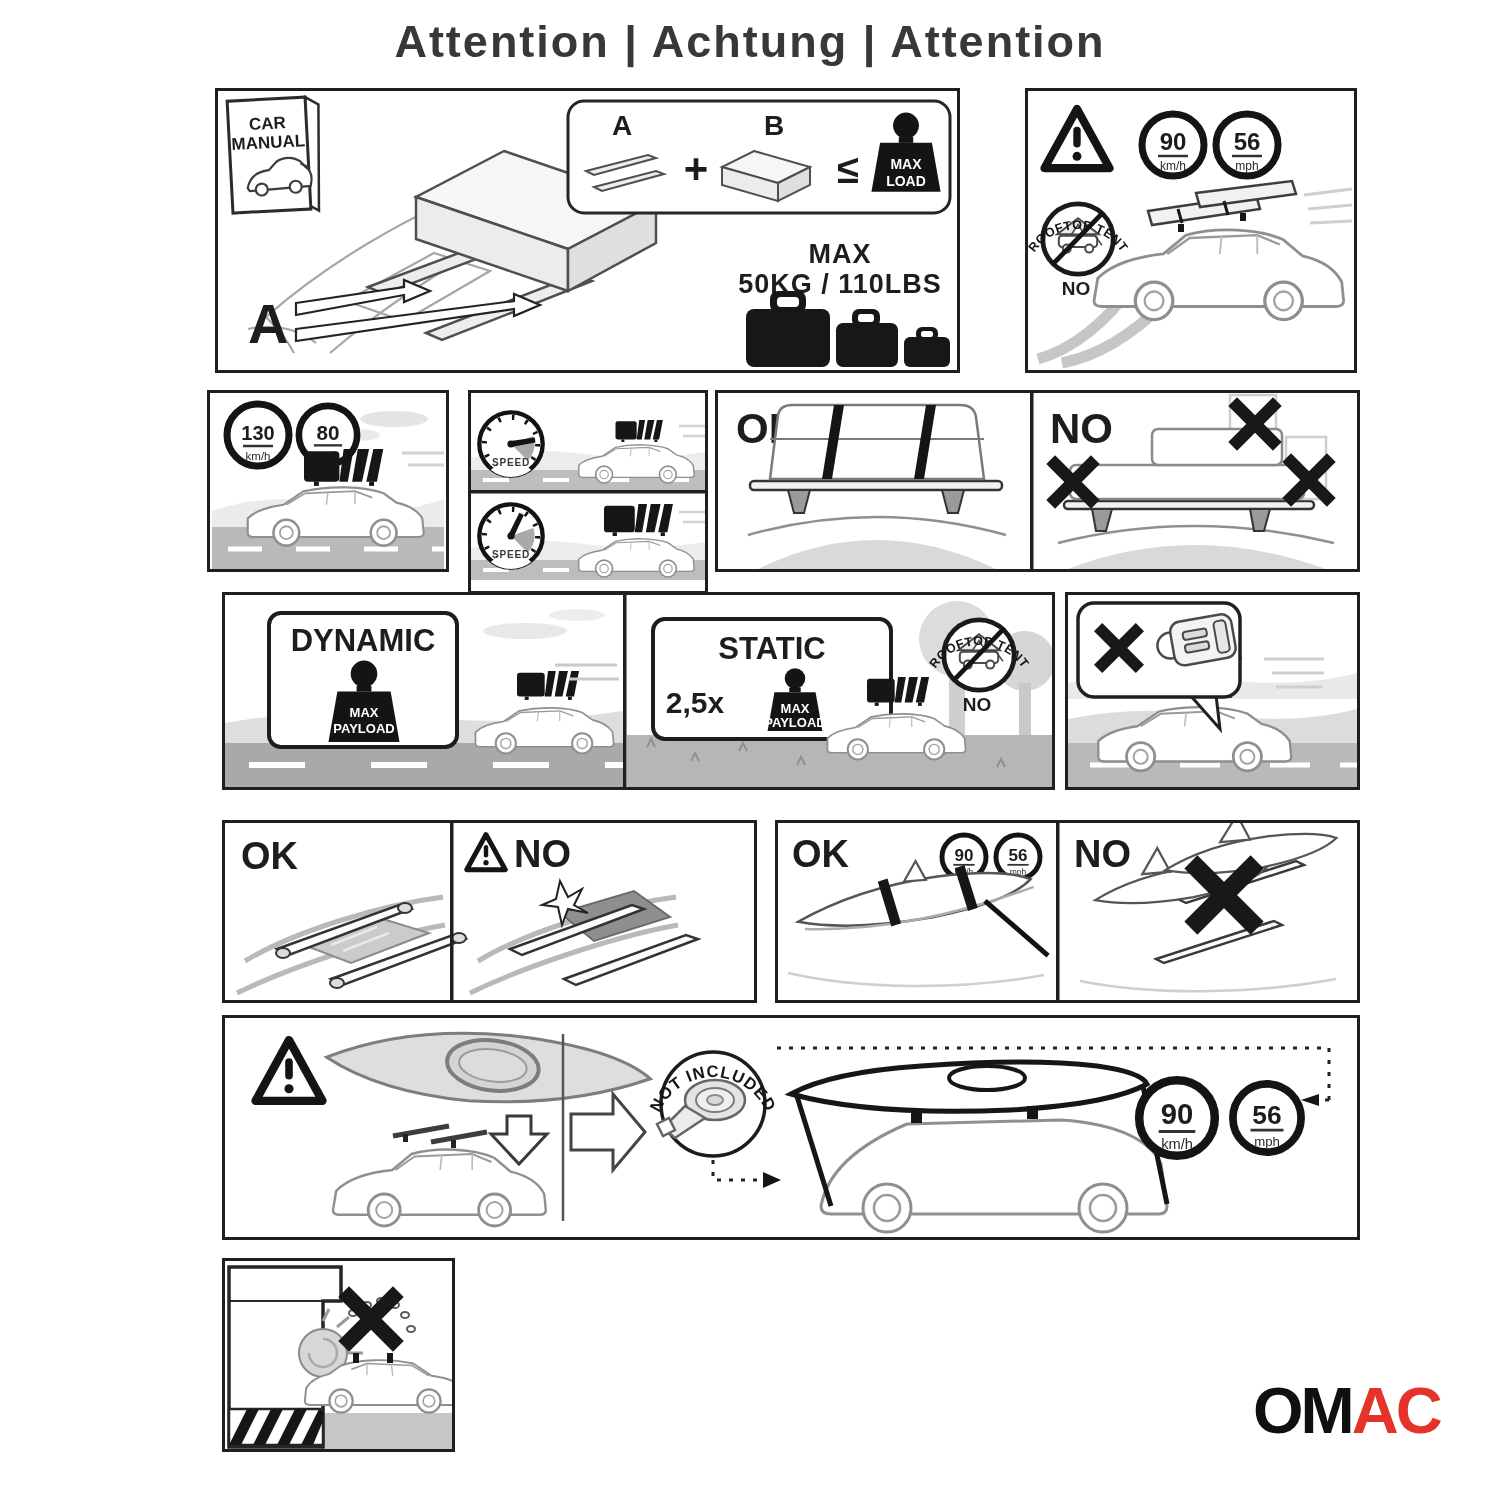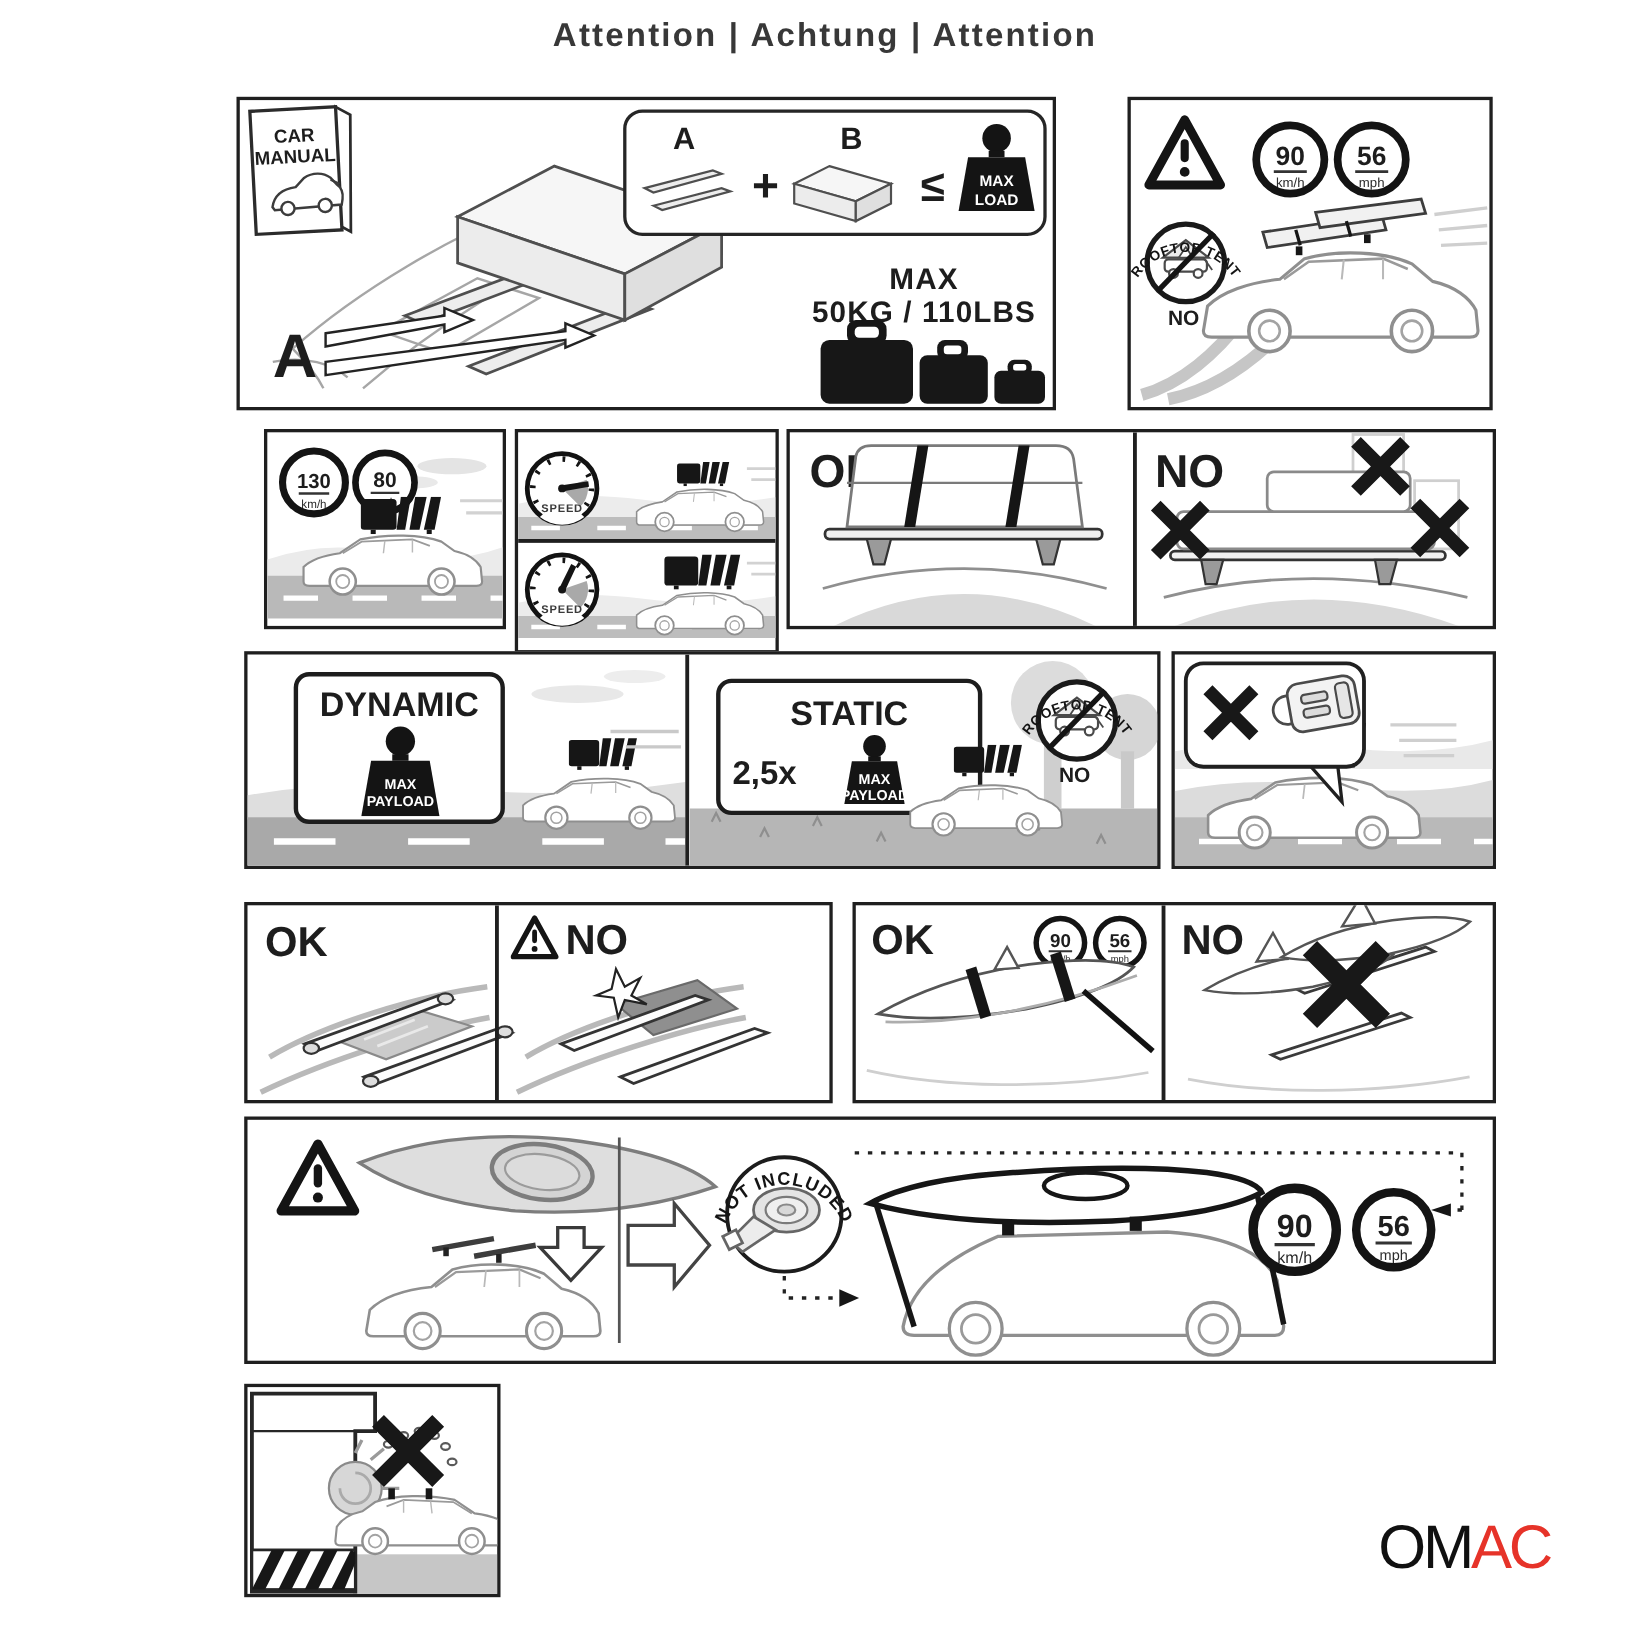--- a/index.html
+++ b/index.html
@@ -1,29 +1,29 @@
 <!DOCTYPE html>
 <html><head>
 <meta charset="utf-8">
 <style>
 *{margin:0;padding:0;box-sizing:border-box}
 html,body{background:#fff}
 body{width:1500px;height:1500px;position:relative;font-family:"Liberation Sans",sans-serif}
-.page-title{position:absolute;top:16px;left:0;width:100%;text-align:center;font-size:30px;font-weight:bold;letter-spacing:2px;color:#383838}
+.page-title{position:absolute;top:16px;left:0;width:100%;text-align:center;font-size:45px;font-weight:bold;letter-spacing:2px;color:#383838}
 .panel{position:absolute;background:#fff;border:3px solid #1f1f1f}
 .panel svg{display:block;width:100%;height:100%}
 text{font-family:"Liberation Sans",sans-serif}
 .bv{font-weight:bold;fill:#1d1d1d;text-anchor:middle}
 .bu{fill:#2a2a2a;text-anchor:middle}
 .lab{font-weight:bold;fill:#1d1d1d}
 .labm{font-weight:bold;fill:#1d1d1d;text-anchor:middle}
 .wtxt{fill:#fff;font-weight:bold;text-anchor:middle}
 .arc{font-weight:bold;fill:#141414}
 .gl{font-weight:bold;fill:#3a3a3a;text-anchor:middle;letter-spacing:1px}
-.brand{position:absolute;left:1253px;top:1378px;font-size:56px;font-weight:normal;letter-spacing:-3px;line-height:1}
+.brand{position:absolute;left:1253px;top:1378px;font-size:65px;font-weight:bold;letter-spacing:-3px;line-height:1}
 .brand .bk{color:#101010}
 .brand .rd{color:#e63329}
 </style>
 </head>
 <body>
 
 <svg width="0" height="0" style="position:absolute" aria-hidden="true">
 <defs>
 <symbol id="s-warntri" viewBox="0 0 100 100">
   <path d="M50,8 L94,88 L6,88 Z" fill="#fff" stroke="#141414" stroke-width="11" stroke-linejoin="round"></path>
@@ -190,21 +190,21 @@
       <polygon points="168,102 264,90 268,103 172,116"></polygon>
     </g>
     <path d="M150,118 L154,132 M196,110 L200,124" stroke="#161616" stroke-width="3"></path>
     <rect x="150" y="133" width="6" height="8" fill="#161616"></rect>
     <rect x="212" y="122" width="6" height="8" fill="#161616"></rect>
     <path d="M276,104 L324,98 M280,118 L324,114 M282,132 L324,130" stroke="#cfcfcf" stroke-width="3"></path>
   </g>
 </svg>
 </div>
 
-<div class="panel" style="left:240px;top:390px;width:220px;height:182px">
+<div class="panel" style="left:207px;top:390px;width:242px;height:182px">
 <svg viewBox="0 0 232 176">
   <path d="M0,118 Q60,98 118,112 T232,106 L232,176 L0,176 Z" fill="#ebebeb"></path>
   <ellipse cx="182" cy="26" rx="34" ry="8" fill="#e4e4e4"></ellipse>
   <ellipse cx="144" cy="42" rx="24" ry="6" fill="#e9e9e9"></ellipse>
   <rect y="134" width="232" height="42" fill="#b9b9b9"></rect>
   <path d="M16,156 h34 M84,156 h34 M152,156 h34 M220,156 h12" stroke="#fff" stroke-width="5"></path>
   <g transform="translate(46,42)">
     <circle r="31" fill="#fff" stroke="#141414" stroke-width="7"></circle>
     <text class="bv" y="5" font-size="20">130</text>
     <line x1="-15" y1="11" x2="15" y2="11" stroke="#333" stroke-width="2.5"></line>

